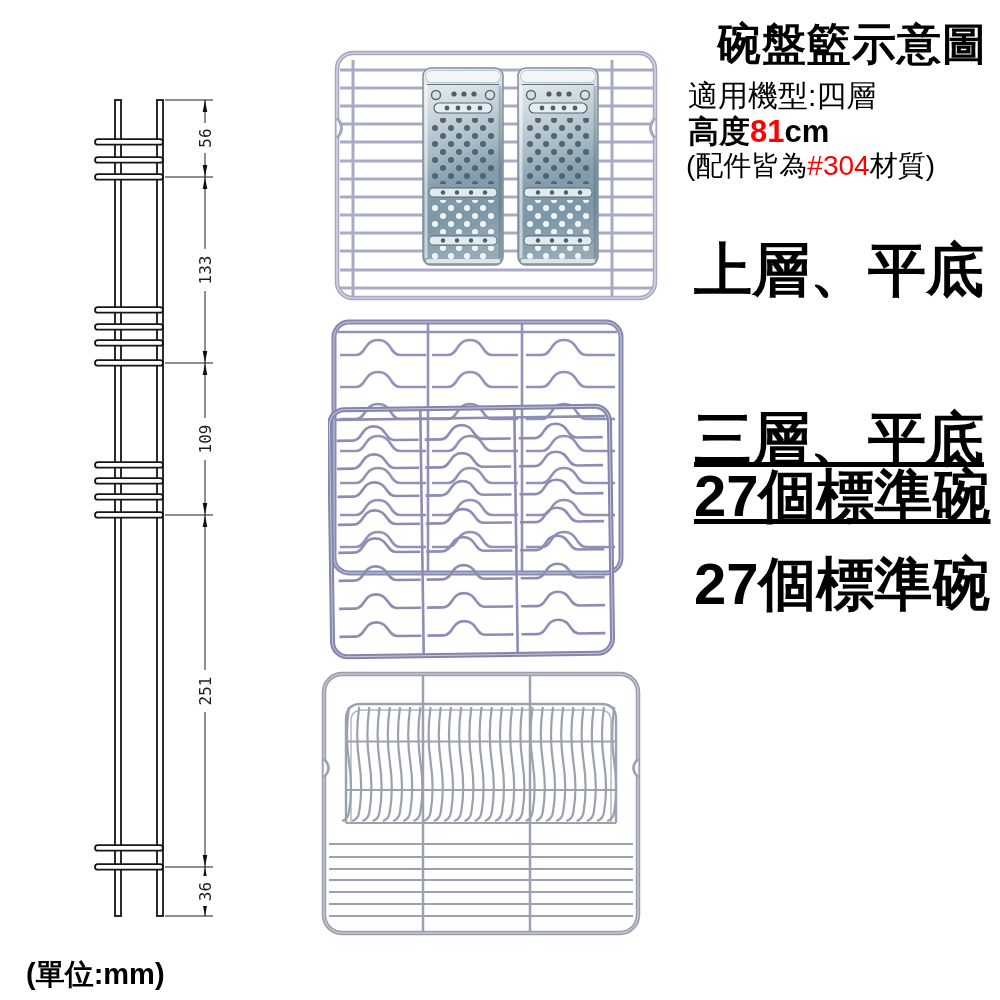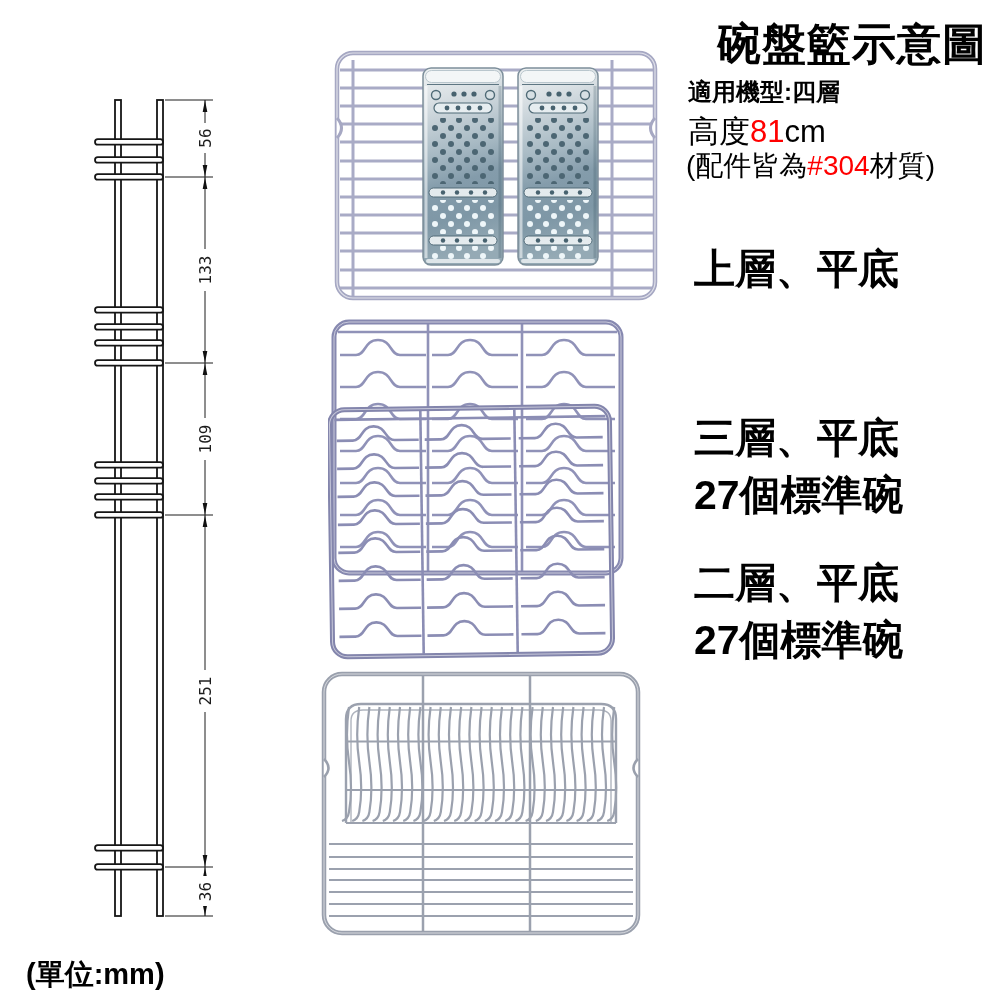--- a/index.html
+++ b/index.html
@@ -1,26 +1,26 @@
 <!DOCTYPE html>
 <html><head>
 <meta charset="utf-8">
 <style>
   html,body{margin:0;padding:0;background:#ffffff;}
   .canvas{position:relative;width:1000px;height:1000px;background:#ffffff;overflow:hidden;
           font-family:"Liberation Sans",sans-serif;color:#000;}
   .abs{position:absolute;}
   
   .title{left:687px;top:20px;font-size:44px;font-weight:bold;letter-spacing:1px;line-height:1.1;margin-left:30px;}
-  .sub1{left:688px;top:76px;font-size:24px;font-weight:bold;}
-  .sub2{left:688px;top:111px;font-size:31px;font-weight:normal;}
+  .sub1{left:688px;top:76px;font-size:30px;font-weight:normal;}
+  .sub2{left:688px;top:111px;font-size:31px;font-weight:bold;}
   .sub3{left:686px;top:147px;font-size:28px;font-weight:normal;}
   .red{color:#ff0000;}
-  .layer-label{left:694px;font-size:41px;font-weight:bold;line-height:57px;white-space:nowrap;}
-  .ll-0{top:241px;} .ll-1{top:410px;} .ll-2{top:555px;} .ll-3{top:735px;}
+  .layer-label{left:694px;font-size:58px;font-weight:bold;line-height:57px;white-space:nowrap;}
+  .ll-0{top:241px;} .ll-1{top:410px;text-decoration:underline;} .ll-2{top:555px;} .ll-3{top:735px;}
   .unit-note{left:26px;top:955px;font-size:29px;font-weight:bold;}
   svg{display:block;}
   .dimtxt{font-family:"DejaVu Sans Mono",monospace;font-size:16px;fill:#1c1c1c;}
 </style>
 </head>
 <body>
 
 <div class="canvas">
 
   <svg class="abs" style="left:85px;top:92px;" width="145" height="845" viewBox="0 0 145 845">
@@ -265,17 +265,16 @@
   <div class="abs sub3"><span>(配件皆為</span><span class="red">#304</span><span>材質)</span></div>
 
   <div class="abs layer-label ll-0">
     <div>上層、平底</div>
   </div>
   <div class="abs layer-label ll-1">
     <div>三層、平底</div>
     <div>27個標準碗</div>
   </div>
   <div class="abs layer-label ll-2">
-    <div>二層、平底</div>
     <div>27個標準碗</div>
   </div>
 
 </div>
 
 </body></html>

